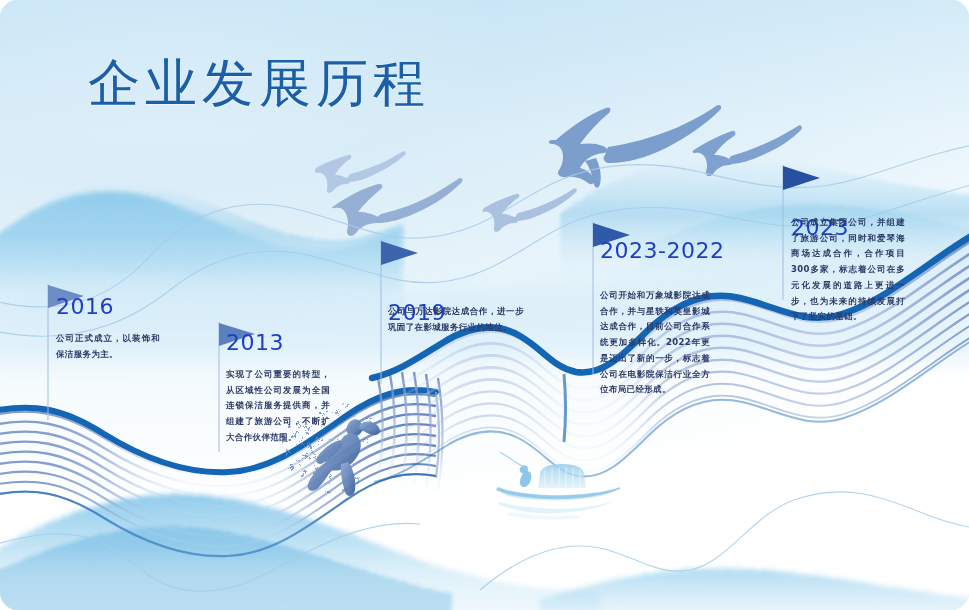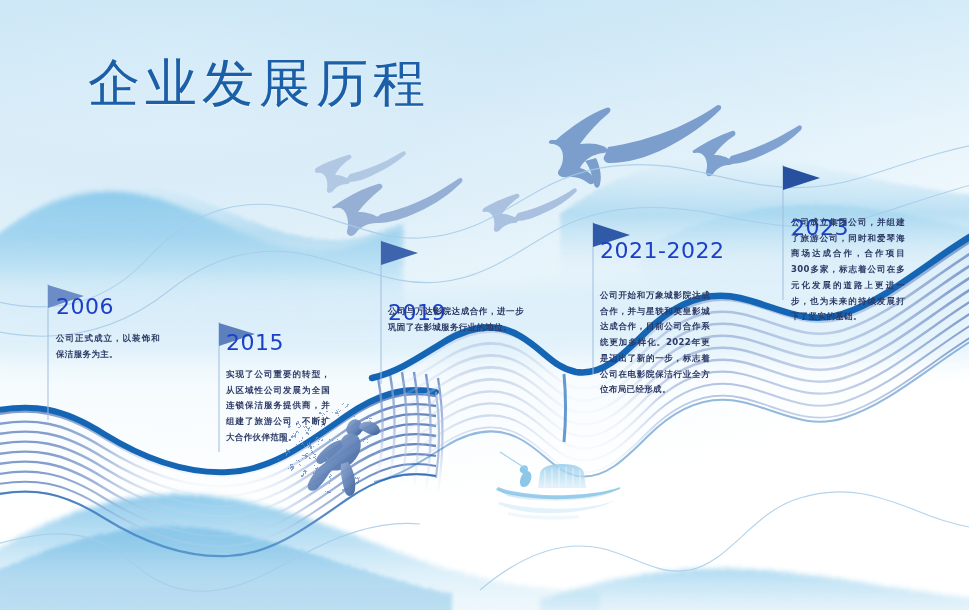--- a/index.html
+++ b/index.html
@@ -1,21 +1,21 @@
 <!DOCTYPE html>
 <html><head>
 <meta charset="utf-8">
 <style>
   html,body{margin:0;padding:0;}
   body{
     width:969px;height:610px;overflow:hidden;
     font-family:"DejaVu Sans","Liberation Sans",sans-serif;
     background:#ffffff;
   }
-  #stage{position:relative;width:969px;height:610px;overflow:hidden;background:#5eead4;}
+  #stage{position:relative;width:969px;height:610px;overflow:hidden;background:#5eead4;border-radius:18px;}
 
   
   .sky{
     position:absolute;inset:0;
     background:
       radial-gradient(120% 80% at 18% 6%, #e8f4fb 0%, #dcedf8 28%, #eaf5fb 55%, #f8fcfe 78%, #ffffff 100%),
       linear-gradient(180deg,#dfeffa 0%,#e9f4fb 22%,#f3fafd 48%,#fbfdfe 70%,#ffffff 100%);
   }
   .sky2{
     position:absolute;left:0;right:0;top:0;height:330px;
@@ -330,36 +330,36 @@
     <g>
       <path fill="#6b8cc4" d="M48,285 L84,296 L48,308 Z"></path>
       <path fill="#5c80bd" d="M219,323 L255,334 L219,346 Z"></path>
       <path fill="#3d65ad" d="M381,241 L418,253 L381,265 Z"></path>
       <path fill="#2f5aa8" d="M593,223 L630,235 L593,247 Z"></path>
       <path fill="#27509f" d="M783,166 L820,178 L783,190 Z"></path>
     </g>
   </svg>
 
   <div class="milestone" style="left:0;top:0;">
-    <div class="year" style="left:56px;top:294px;font-size:22px;">2006</div>
+    <div class="year" style="left:56px;top:294px;font-size:22px;">2016</div>
     <div class="desc" style="left:56px;top:331px;width:104px;">公司正式成立，以装饰和保洁服务为主。</div>
   </div>
 
   <div class="milestone" style="left:0;top:0;">
-    <div class="year" style="left:226px;top:330px;font-size:22px;">2015</div>
+    <div class="year" style="left:226px;top:330px;font-size:22px;">2013</div>
     <div class="desc" style="left:226px;top:367px;width:104px;">实现了公司重要的转型，从区域性公司发展为全国连锁保洁服务提供商，并组建了旅游公司，不断扩大合作伙伴范围。</div>
   </div>
 
   <div class="milestone" style="left:0;top:0;">
     <div class="year" style="left:388px;top:256px;font-size:22px;margin-top:44px;">2019</div>
     <div class="desc" style="left:388px;top:304px;width:136px;">公司与万达影院达成合作，进一步巩固了在影城服务行业的地位。</div>
   </div>
 
   <div class="milestone" style="left:0;top:0;">
-    <div class="year" style="left:600px;top:238px;font-size:22px;">2021-2022</div>
+    <div class="year" style="left:600px;top:238px;font-size:22px;">2023-2022</div>
     <div class="desc" style="left:600px;top:272px;width:110px;margin-top:16px;">公司开始和万象城影院达成合作，并与星轶和英皇影城达成合作，目前公司合作系统更加多样化。2022年更是迈出了新的一步，标志着公司在电影院保洁行业全方位布局已经形成。</div>
   </div>
 
   <div class="milestone" style="left:0;top:0;">
     <div class="year" style="left:791px;top:182px;font-size:22px;margin-top:33px;">2023</div>
     <div class="desc" style="left:791px;top:215px;width:114px;">公司成立集团公司，并组建了旅游公司，同时和爱琴海商场达成合作，合作项目300多家，标志着公司在多元化发展的道路上更进一步，也为未来的持续发展打下了坚实的基础。</div>
   </div>
 
 </div>
 

